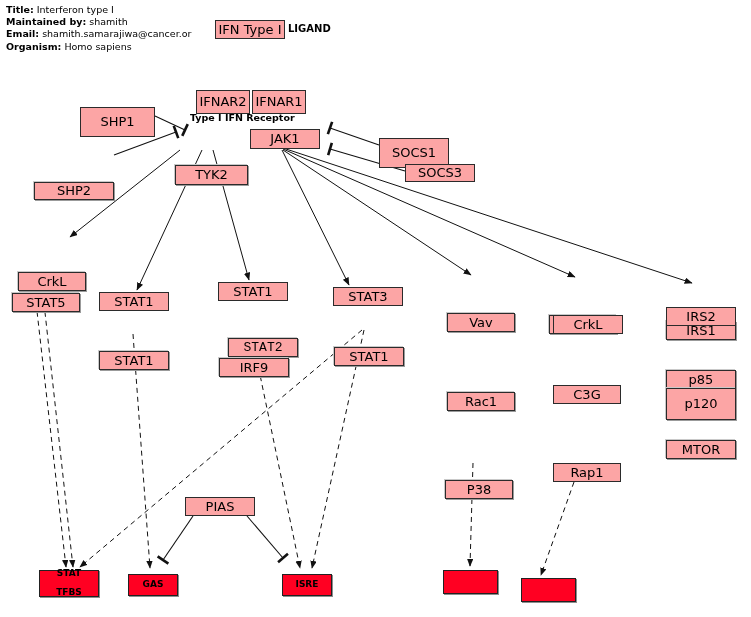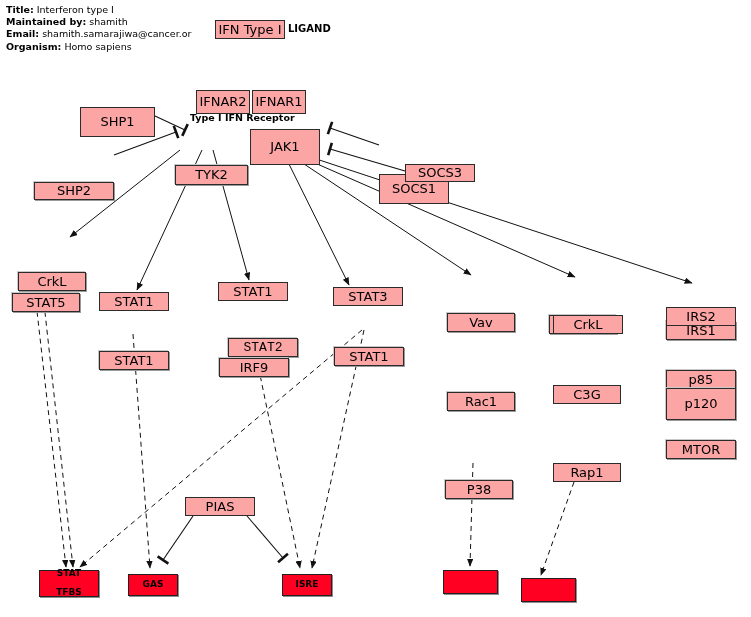--- a/index.html
+++ b/index.html
@@ -88,22 +88,22 @@
       </g>
   </svg>
 
   <div id="node-layer">
       <div class="node" style="left: 215px; top: 20px; width: 70px; height: 19px;">IFN Type I</div>
       <div class="node" style="left: 196px; top: 90px; width: 54px; height: 24px;">IFNAR2</div>
       <div class="node" style="left: 252px; top: 90px; width: 54px; height: 24px;">IFNAR1</div>
       <div class="node" style="left: 80px; top: 107px; width: 75px; height: 30px;">SHP1</div>
       <div class="node shadow" style="left: 34px; top: 146px; width: 80px; height: 18px;">SHP2</div>
       <div class="node shadow" style="left: 175px; top: 129px; width: 73px; height: 20px;">TYK2</div>
-      <div class="node" style="left: 250px; top: 129px; width: 70px; height: 36px;">JAK1</div>
-      <div class="node" style="left: 379px; top: 138px; width: 70px; height: 30px; margin-top: 36px;">SOCS1</div>
+      <div class="node" style="left: 250px; top: 129px; width: 70px; height: 20px;">JAK1</div>
+      <div class="node" style="left: 379px; top: 138px; width: 70px; height: 30px;">SOCS1</div>
       <div class="node" style="left: 405px; top: 164px; width: 70px; height: 18px;">SOCS3</div>
       <div class="node shadow" style="left: 18px; top: 236px; width: 68px; height: 19px;">CrkL</div>
       <div class="node shadow" style="left: 12px; top: 257px; width: 68px; height: 19px;">STAT5</div>
       <div class="node" style="left: 99px; top: 292px; width: 70px; height: 19px;">STAT1</div>
       <div class="node shadow" style="left: 99px; top: 315px; width: 70px; height: 19px;">STAT1</div>
       <div class="node" style="left: 218px; top: 282px; width: 70px; height: 19px;">STAT1</div>
       <div class="node shadow" style="left: 228px; top: 302px; width: 70px; height: 19px; font-family: Liberation Mono, monospace;">STAT2</div>
       <div class="node shadow" style="left: 219px; top: 322px; width: 70px; height: 19px;">IRF9</div>
       <div class="node" style="left: 333px; top: 287px; width: 70px; height: 19px;">STAT3</div>
       <div class="node shadow" style="left: 334px; top: 311px; width: 70px; height: 19px;">STAT1</div>

